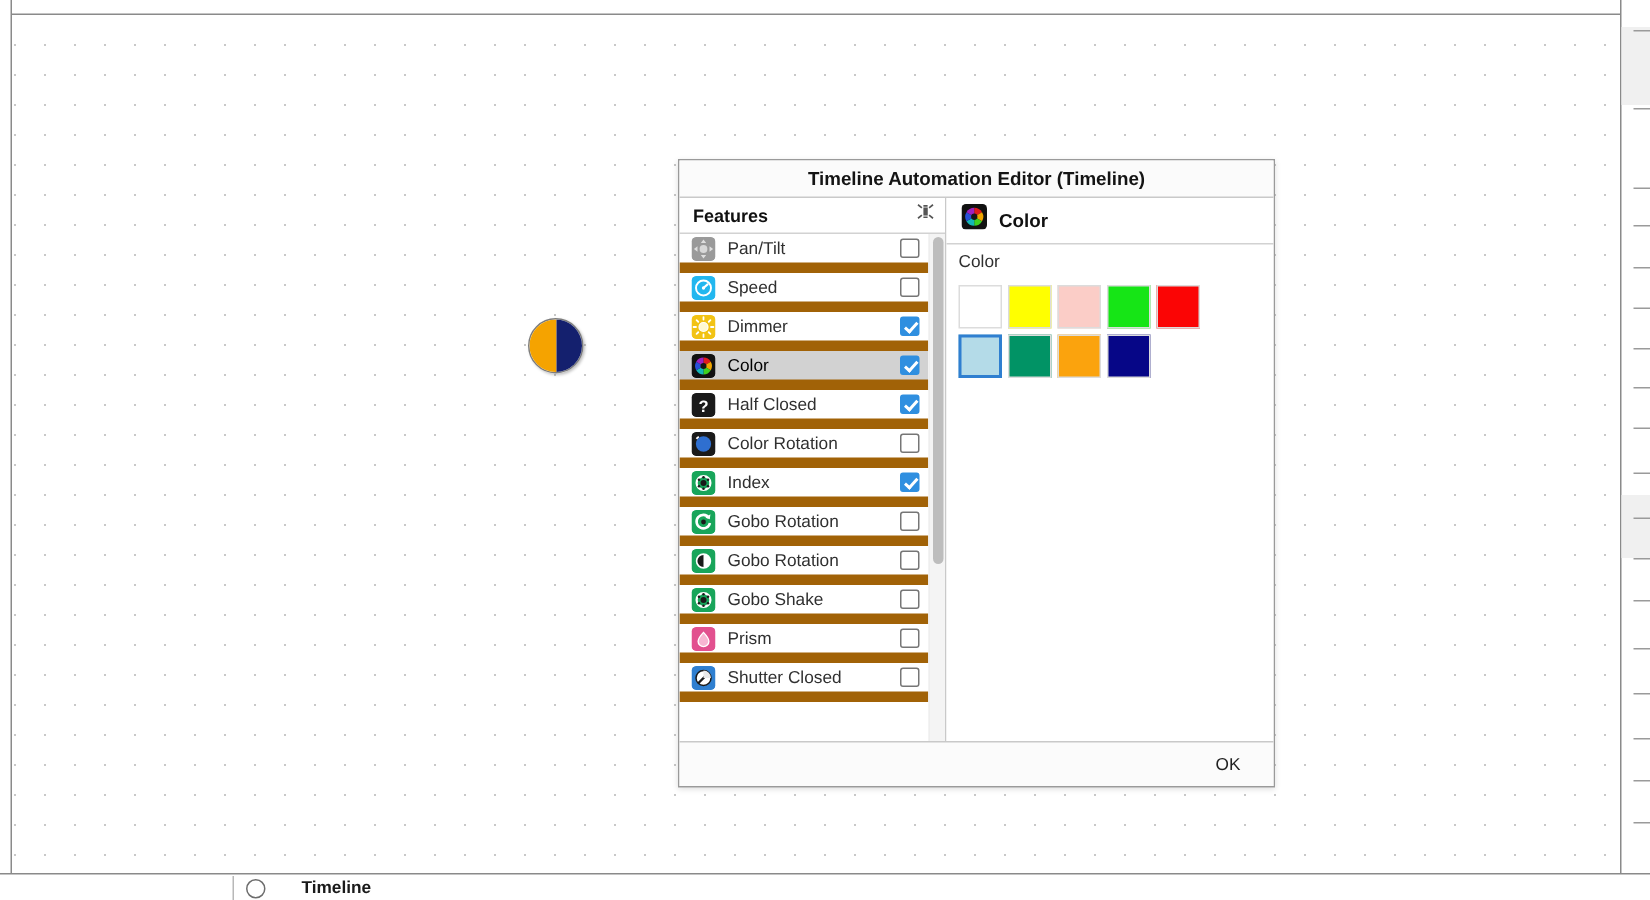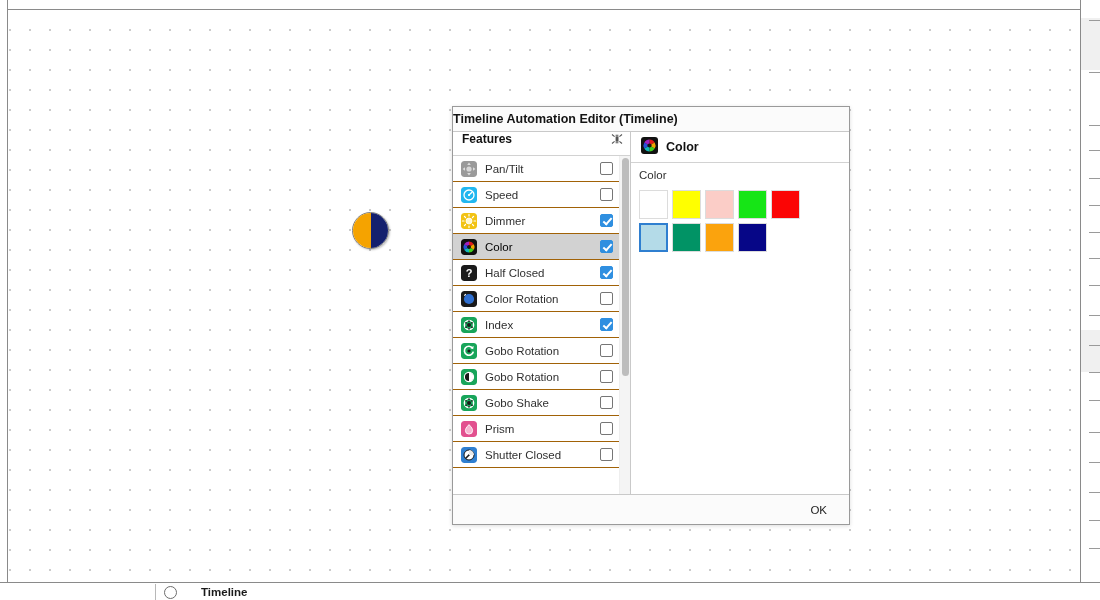--- a/index.html
+++ b/index.html
@@ -110,21 +110,21 @@
     width: 398px; height: 419px;
     background: #fdfdfd;
     border: 1px solid #9a9a9a;
     box-sizing: border-box;
     box-shadow: 0 1px 4px rgba(0,0,0,0.14);
     display: flex; flex-direction: column;
     z-index: 10;
   }
   .dialog-title {
     height: 25px; flex: 0 0 auto;
-    display: flex; align-items: center; 
+    display: flex; align-items: center; justify-content: center;
     font-size: 12.5px; font-weight: bold; color: #141414;
     background: #fbfbfb;
     border-bottom: 1px solid #c9c9c9;
     box-sizing: border-box;
   }
   .dialog-body {
     flex: 1 1 auto; display: flex; min-height: 0;
   }
   .dialog-footer {
     height: 30px; flex: 0 0 auto;
@@ -146,41 +146,41 @@
   
   .features-pane {
     width: 178px; flex: 0 0 auto;
     display: flex; flex-direction: column;
     border-right: 1px solid #c9c9c9;
     background: #ffffff;
     box-sizing: border-box;
   }
   .features-header {
     height: 24px; flex: 0 0 auto;
-    display: flex; 
+    display: flex; align-items: center;
     padding: 0 6px 0 9px;
     border-bottom: 1px solid #d2d2d2;
     box-sizing: border-box;
   }
   .features-header .htitle {
     font-size: 12px; font-weight: bold; color: #111; flex: 1 1 auto;
   }
   .features-list-wrap {
     flex: 1 1 auto; position: relative; min-height: 0;
     display: flex;
   }
   .features-list {
     flex: 1 1 auto;
     overflow: hidden;
   }
   .feature-row {
     height: 26px;
     display: flex; align-items: center;
     padding: 0 6px 0 8px;
-    border-bottom: 1px solid #a16207;
+    border-bottom: 7px solid #a16207;
     box-sizing: border-box;
     cursor: pointer;
   }
   .feature-row.selected { background: #d2d2d2; }
   .feature-row .fname {
     flex: 1 1 auto; font-size: 11.5px; color: #303030;
     margin-left: 8px; white-space: nowrap;
   }
   .feature-row.selected .fname { color: #000; font-weight: normal; }
   .fico {

